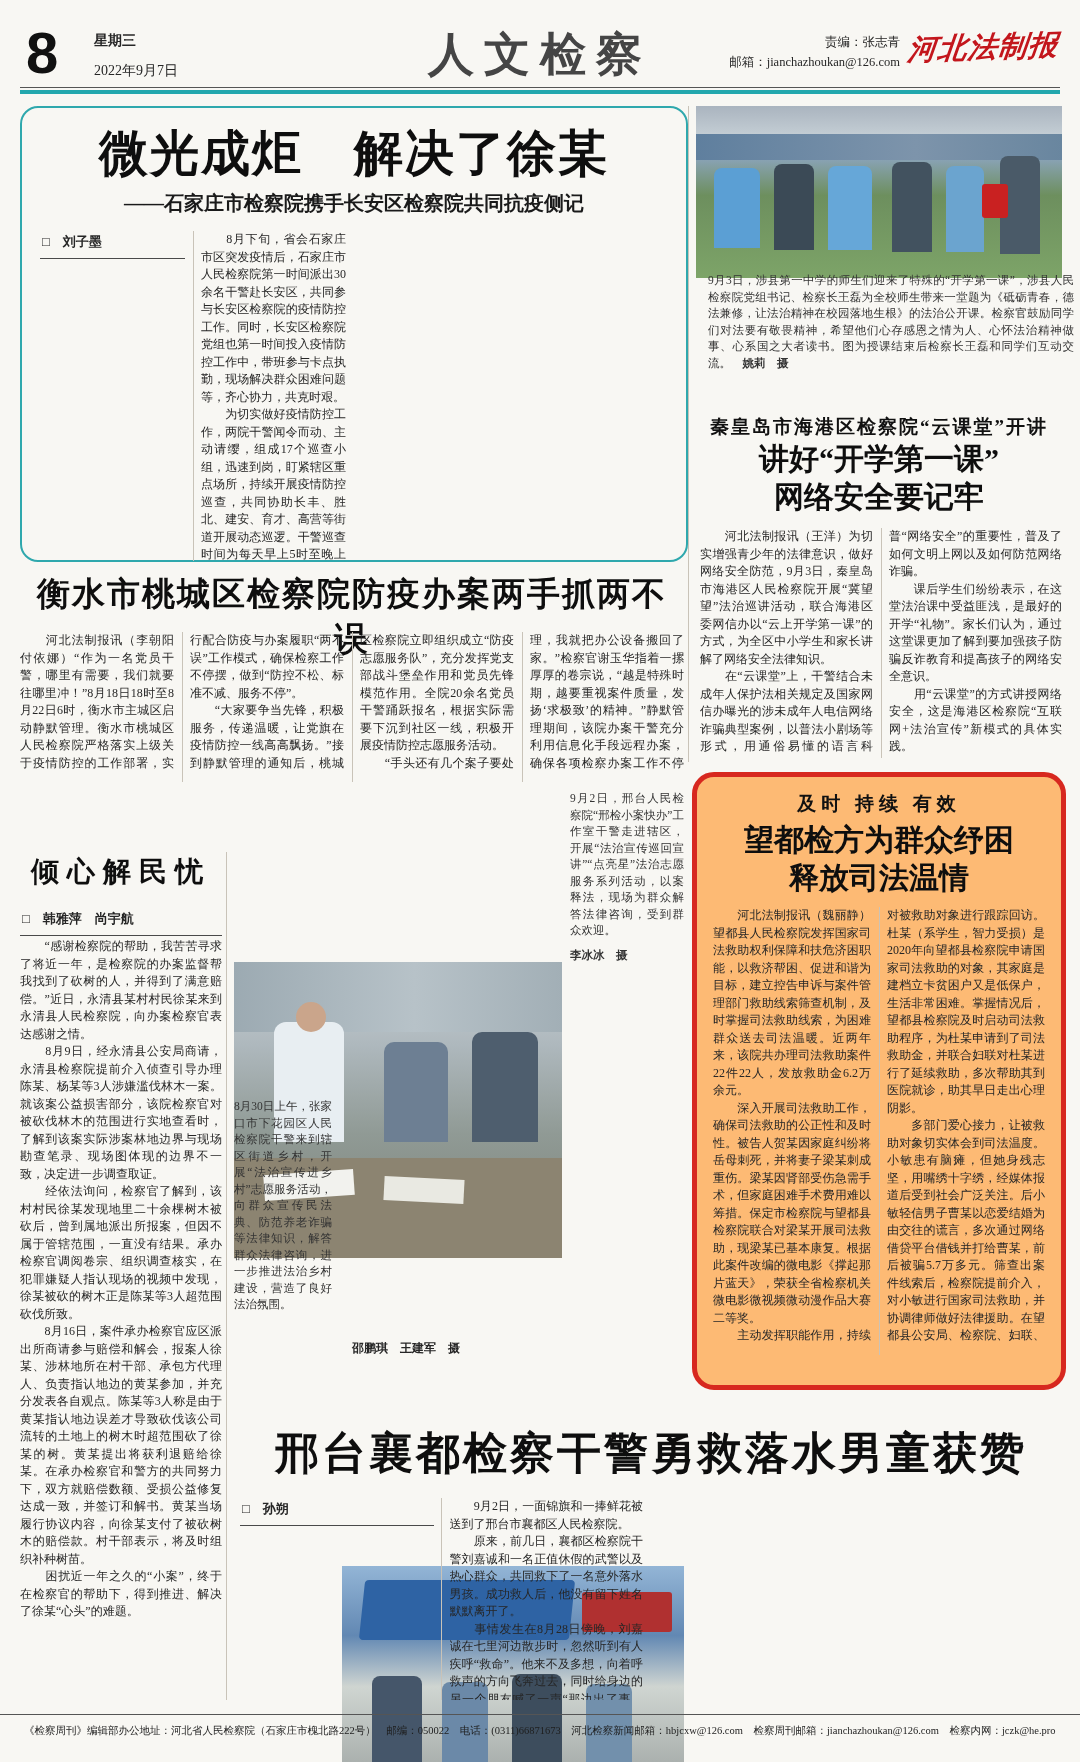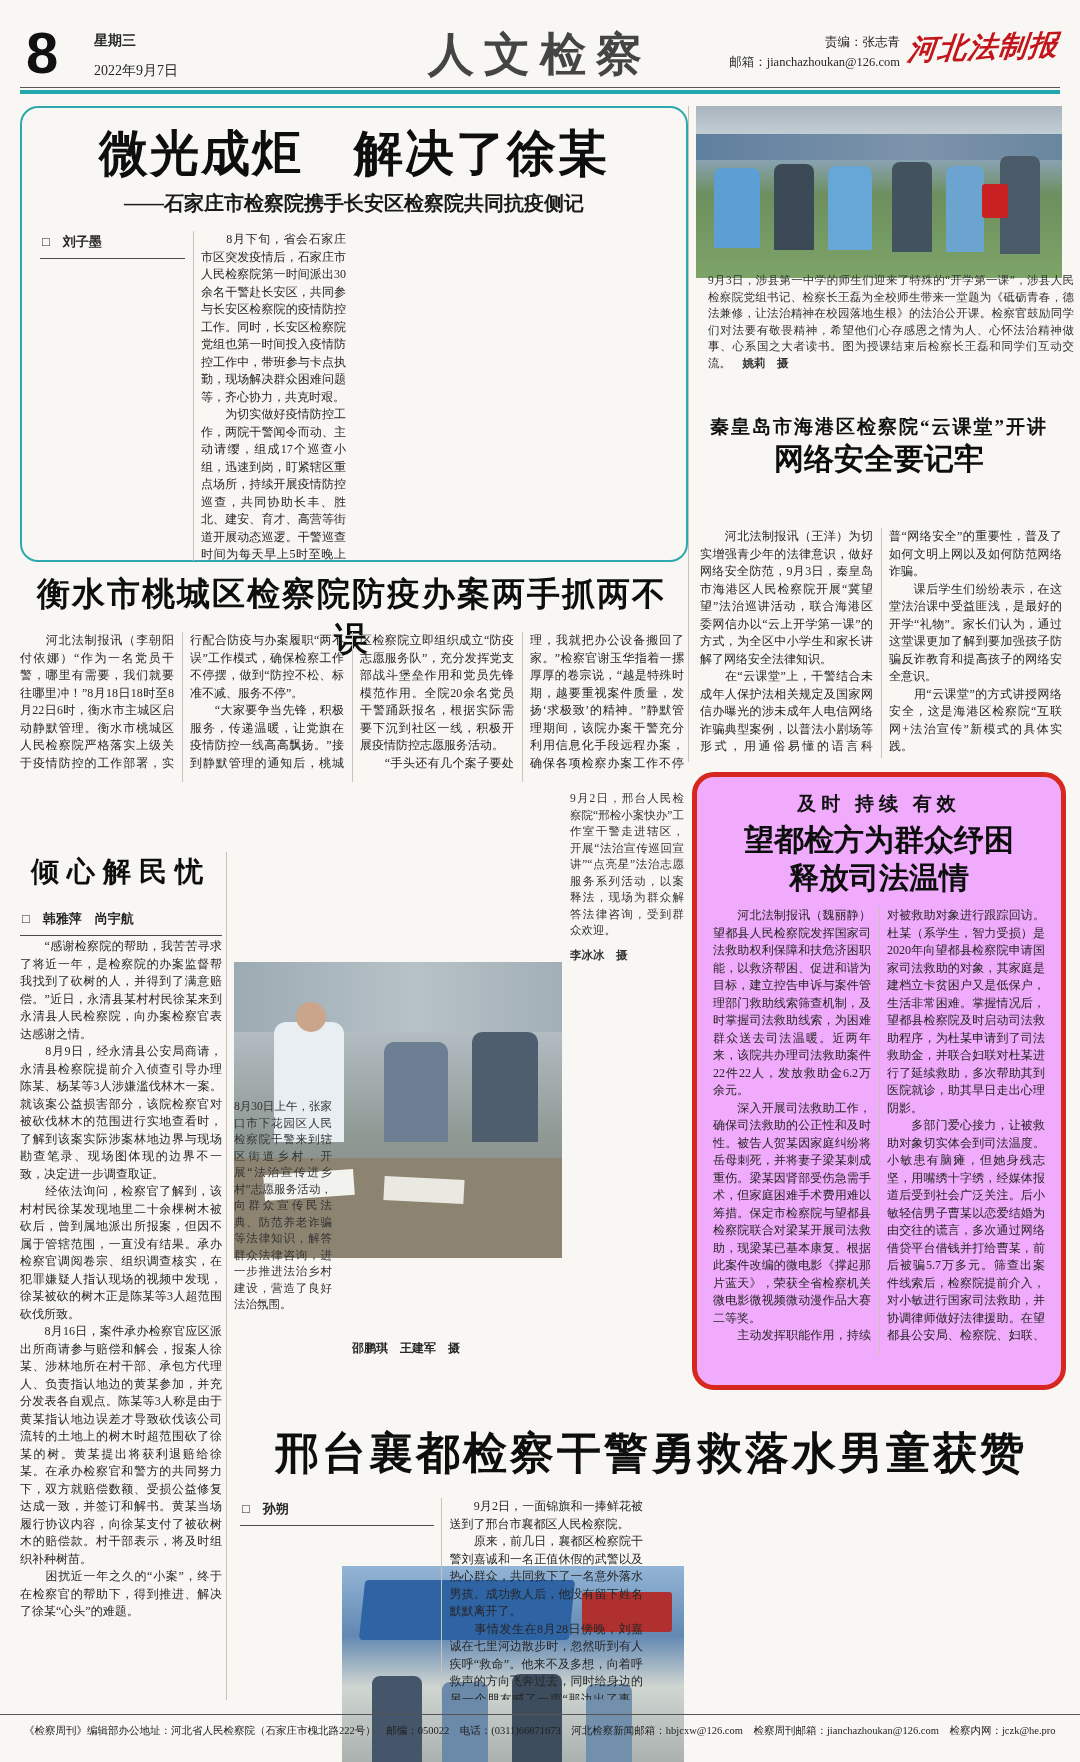--- a/index.html
+++ b/index.html
@@ -13,21 +13,21 @@
   .byline{font-size:13px;font-weight:bold;padding:2px 0 7px 2px;border-bottom:1.5px solid #4a4a4a;margin-bottom:2px;}
   .credit{font-weight:bold;}
   
   .page-num{font-size:58px;font-weight:900;line-height:58px;color:#111;}
   .hrule-dark{height:1px;background:#555;}
   .hrule-teal{height:4px;background:#23a7ad;}
   .section-title{font-size:46px;font-weight:800;letter-spacing:10px;color:#454545;text-align:center;}
   .masthead{font-size:29px;font-weight:900;font-style:italic;color:#c3161c;transform:skewX(-8deg) rotate(-2deg);letter-spacing:1px;}
   
   .teal-box{border:2px solid #2fa8ad;border-radius:18px;}
-  .red-box{border:5px solid #d7281f;border-radius:22px;background:#f0abfc;}
+  .red-box{border:5px solid #d7281f;border-radius:22px;background:#fdba74;}
   
   .main-hl{font-size:49px;font-weight:900;letter-spacing:2px;text-align:center;color:#0e0e0e;line-height:58px;}
   .main-sub{font-size:20px;font-weight:bold;text-align:center;color:#1a1a1a;}
   .hs-hl{font-size:33px;font-weight:900;letter-spacing:2px;text-align:center;color:#0e0e0e;}
   .xa-hl{font-size:28px;font-weight:900;text-align:center;color:#0e0e0e;line-height:40px;}
   .kicker{font-size:19px;font-weight:bold;text-align:center;letter-spacing:2px;color:#111;}
   .mid-hl{font-size:30px;font-weight:900;text-align:center;color:#0e0e0e;line-height:38px;}
   .bot-hl{font-size:44px;font-weight:900;letter-spacing:3px;text-align:center;color:#0e0e0e;}
   .caption{font-size:11.5px;line-height:16.5px;text-align:justify;color:#333;}
   
@@ -86,20 +86,21 @@
     <div class="shape" style="left:250px;top:60px;width:38px;height:86px;background:#6ba4cf;border-radius:8px 8px 0 0;"></div>
     <div class="shape" style="left:304px;top:50px;width:40px;height:98px;background:#4a5a68;border-radius:8px 8px 0 0;"></div>
     <div class="shape" style="left:286px;top:78px;width:26px;height:34px;background:#c92121;border-radius:3px;"></div>
   </div>
   <div class="abs caption" style="left:696px;top:272px;width:366px;height:120px;margin-left:12px;">
     <span>9月3日，涉县第一中学的师生们迎来了特殊的“开学第一课”，涉县人民检察院党组书记、检察长王磊为全校师生带来一堂题为《砥砺青春，德法兼修，让法治精神在校园落地生根》的法治公开课。检察官鼓励同学们对法要有敬畏精神，希望他们心存感恩之情为人、心怀法治精神做事、心系国之大者读书。图为授课结束后检察长王磊和同学们互动交流。</span>　<span class="credit">姚莉　摄</span>
   </div>
 
   <div class="abs kicker" style="left:696px;top:414px;width:366px;">秦皇岛市海港区检察院“云课堂”开讲</div>
   <div class="abs mid-hl" style="left:696px;top:440px;width:366px;">
+    <div>讲好“开学第一课”</div>
     <div>网络安全要记牢</div>
   </div>
   <div class="abs cols-2 jtext" style="left:700px;top:528px;width:362px;height:230px;">　　河北法制报讯（王洋）为切实增强青少年的法律意识，做好网络安全防范，9月3日，秦皇岛市海港区人民检察院开展“冀望望”法治巡讲活动，联合海港区委网信办以“云上开学第一课”的方式，为全区中小学生和家长讲解了网络安全法律知识。
 　　在“云课堂”上，干警结合未成年人保护法相关规定及国家网信办曝光的涉未成年人电信网络诈骗典型案例，以普法小剧场等形式，用通俗易懂的语言科普“网络安全”的重要性，普及了如何文明上网以及如何防范网络诈骗。
 　　课后学生们纷纷表示，在这堂法治课中受益匪浅，是最好的开学“礼物”。家长们认为，通过这堂课更加了解到要加强孩子防骗反诈教育和提高孩子的网络安全意识。
 　　用“云课堂”的方式讲授网络安全，这是海港区检察院“互联网+法治宣传”新模式的具体实践。</div>
 
   <div class="abs red-box" style="left:692px;top:772px;width:364px;height:608px;">
     <div class="kicker" style="margin-top:14px;letter-spacing:5px;">及时 持续 有效</div>
     <div class="mid-hl" style="margin-top:4px;">

